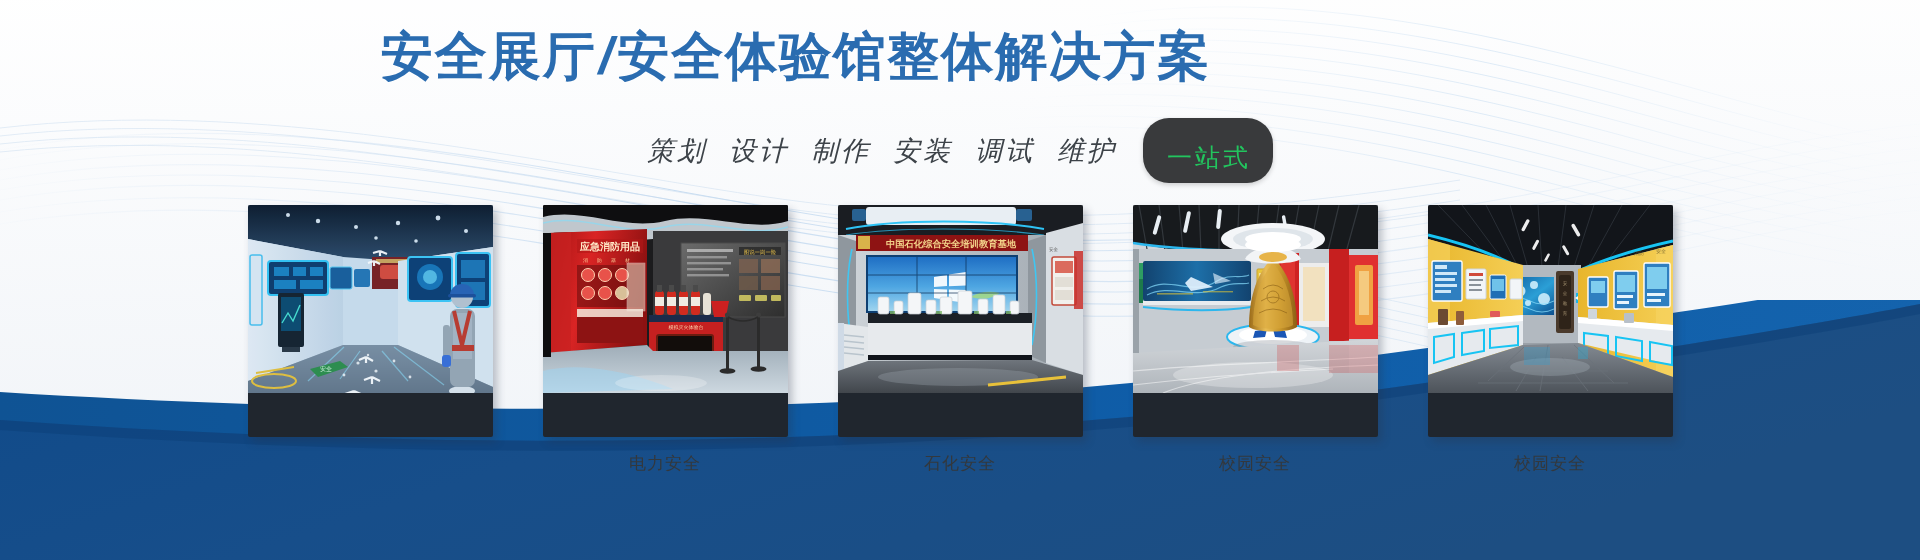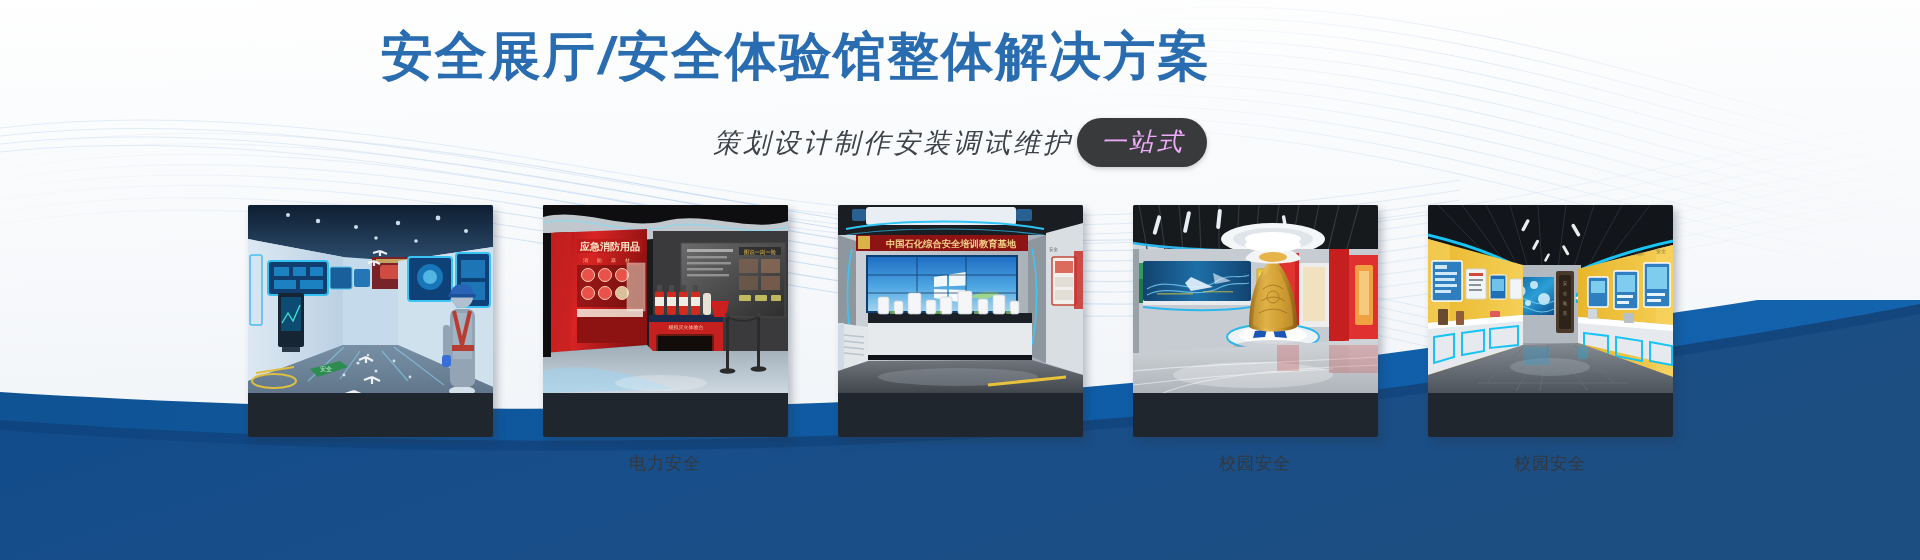--- a/index.html
+++ b/index.html
@@ -25,32 +25,32 @@
     font-size:52px;font-weight:bold;letter-spacing:2px;
     color:#2a6cb0;
     text-shadow:0 1px 0 rgba(255,255,255,.6);
     white-space:nowrap;
   }
   .headline .slash{font-style:italic;padding:0 2px;}
 
   
   .subrow{
     position:absolute;left:0;top:118px;width:1920px;
-    display:flex;justify-content:center;align-items:center;
+    display:flex;justify-content:center;align-items:center;gap:22px;
     white-space:nowrap;
   }
   .subword{
     font-size:27px;font-style:italic;color:#3d4349;letter-spacing:3px;
     font-weight:500;
   }
   .pill{
     display:inline-flex;align-items:center;justify-content:center;
-    background:#393a3c;color:#f0abfc;
-    font-size:25px;font-style:italic;letter-spacing:3px;
-    padding:7px 22px 9px 24px;border-radius:26px;
+    background:#393a3c;color:#22c55e;
+    font-size:25px;letter-spacing:3px;
+    padding:23px 22px 9px 24px;border-radius:26px;
     margin-left:4px;
     box-shadow:0 2px 5px rgba(0,0,0,.18);
   }
 
   
   .cards{
     position:absolute;left:0;top:205px;width:1920px;
     display:flex;justify-content:center;align-items:flex-start;gap:50px;
   }
   .card{width:245px;}
@@ -506,20 +506,21 @@
               <line x1="6" y1="148" x2="26" y2="150"></line>
           </g>
           <rect x="0" y="118" width="6" height="50" fill="#cfdae6"></rect>
 
           <polygon points="0,166 30,156 194,155 245,170 245,188 0,188" fill="url(#c3floor)"></polygon>
           <ellipse cx="120" cy="172" rx="80" ry="9" fill="#9aa3ab" opacity=".35"></ellipse>
 
           <path d="M150,180 L228,172" stroke="#e8c13a" stroke-width="3" fill="none"></path>
         </svg>
       </div>
+      <div class="caption">石化安全</div>
     </div>
 
     <div class="card">
       <div class="thumb">
         <svg viewBox="0 0 245 188">
           <defs>
             <linearGradient id="c4gold" x1="0" y1="0" x2="1" y2="0">
               <stop offset="0%" stop-color="#9a6a18"></stop>
                 <stop offset="35%" stop-color="#e9bd55"></stop>
               <stop offset="65%" stop-color="#c8962c"></stop>

